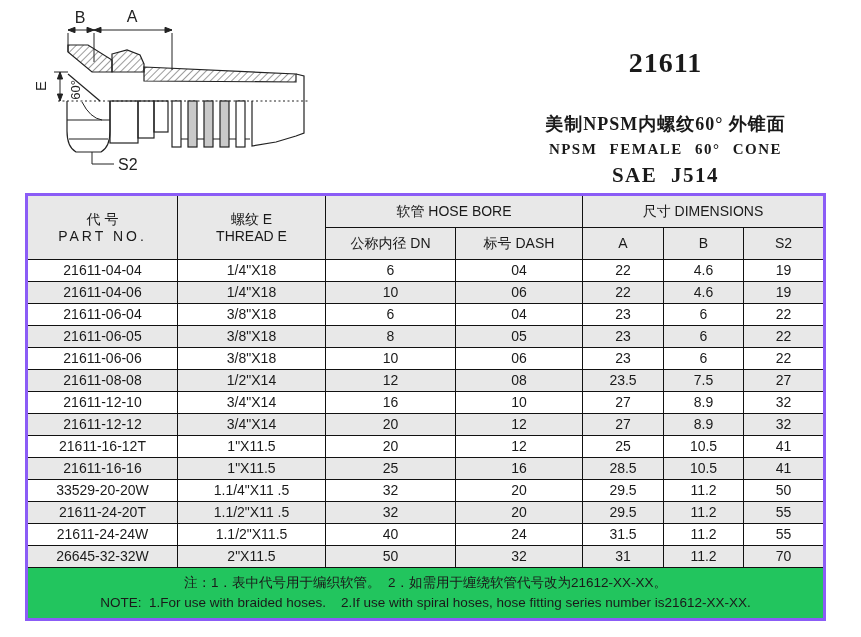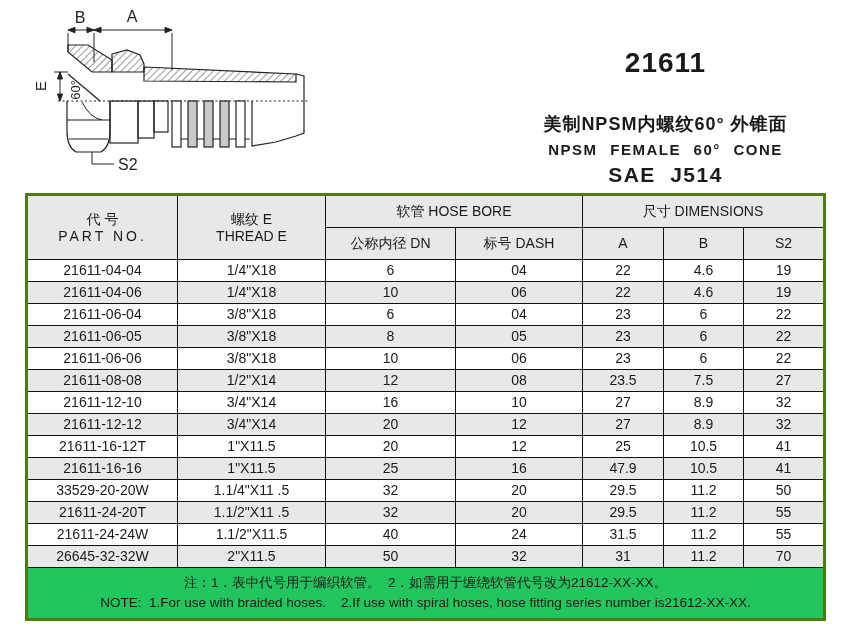--- a/index.html
+++ b/index.html
@@ -5,30 +5,30 @@
   html,body{margin:0;padding:0;}
   body{
     width:861px;height:637px;position:relative;overflow:hidden;
     background:#ffffff;color:#1a1a1a;
     font-family:"Liberation Sans", sans-serif;
   }
   
   .drawing{position:absolute;left:30px;top:6px;}
   .drawing text{font-family:"Liberation Sans",sans-serif;fill:#222;}
   
-  .titleblock{position:absolute;left:470px;top:47px;width:391px;text-align:center;}
+  .titleblock{position:absolute;left:470px;top:47px;width:391px;text-align:center;font-family:Liberation Serif, serif;}
   .model{font-size:28px;font-weight:bold;letter-spacing:1px;}
   .name-cn{margin-top:33px;font-size:18px;font-weight:bold;letter-spacing:1px;}
   .name-en{margin-top:5px;font-size:15px;font-weight:bold;letter-spacing:1.5px;word-spacing:7px;}
   .standard{margin-top:5px;font-size:21px;font-weight:bold;letter-spacing:1.5px;word-spacing:7px;}
   
   table.spec{
     position:absolute;left:25px;top:193px;width:798px;
     border-collapse:collapse;table-layout:fixed;
-    border:3px solid #4d7c0f;
+    border:3px solid #8b5cf6;
   }
   table.spec th, table.spec td{
     border:1.6px solid #111;
     text-align:center;vertical-align:middle;
     font-size:14px;padding:0;line-height:1.15;
     overflow:hidden;white-space:nowrap;
   }
   thead th{background:#e8e8e8;font-weight:normal;height:31px;}
   thead tr.sub th{height:31px;}
   th .spaced{letter-spacing:3px;}
@@ -220,21 +220,21 @@
       <td>12</td>
       <td>25</td>
       <td>10.5</td>
       <td>41</td>
     </tr>
     <tr>
       <td>21611-16-16</td>
       <td>1"X11.5</td>
       <td>25</td>
       <td>16</td>
-      <td>47.9</td>
+      <td>28.5</td>
       <td>10.5</td>
       <td>41</td>
     </tr>
     <tr>
       <td>33529-20-20W</td>
       <td>1.1/4"X11 .5</td>
       <td>32</td>
       <td>20</td>
       <td>29.5</td>
       <td>11.2</td>

